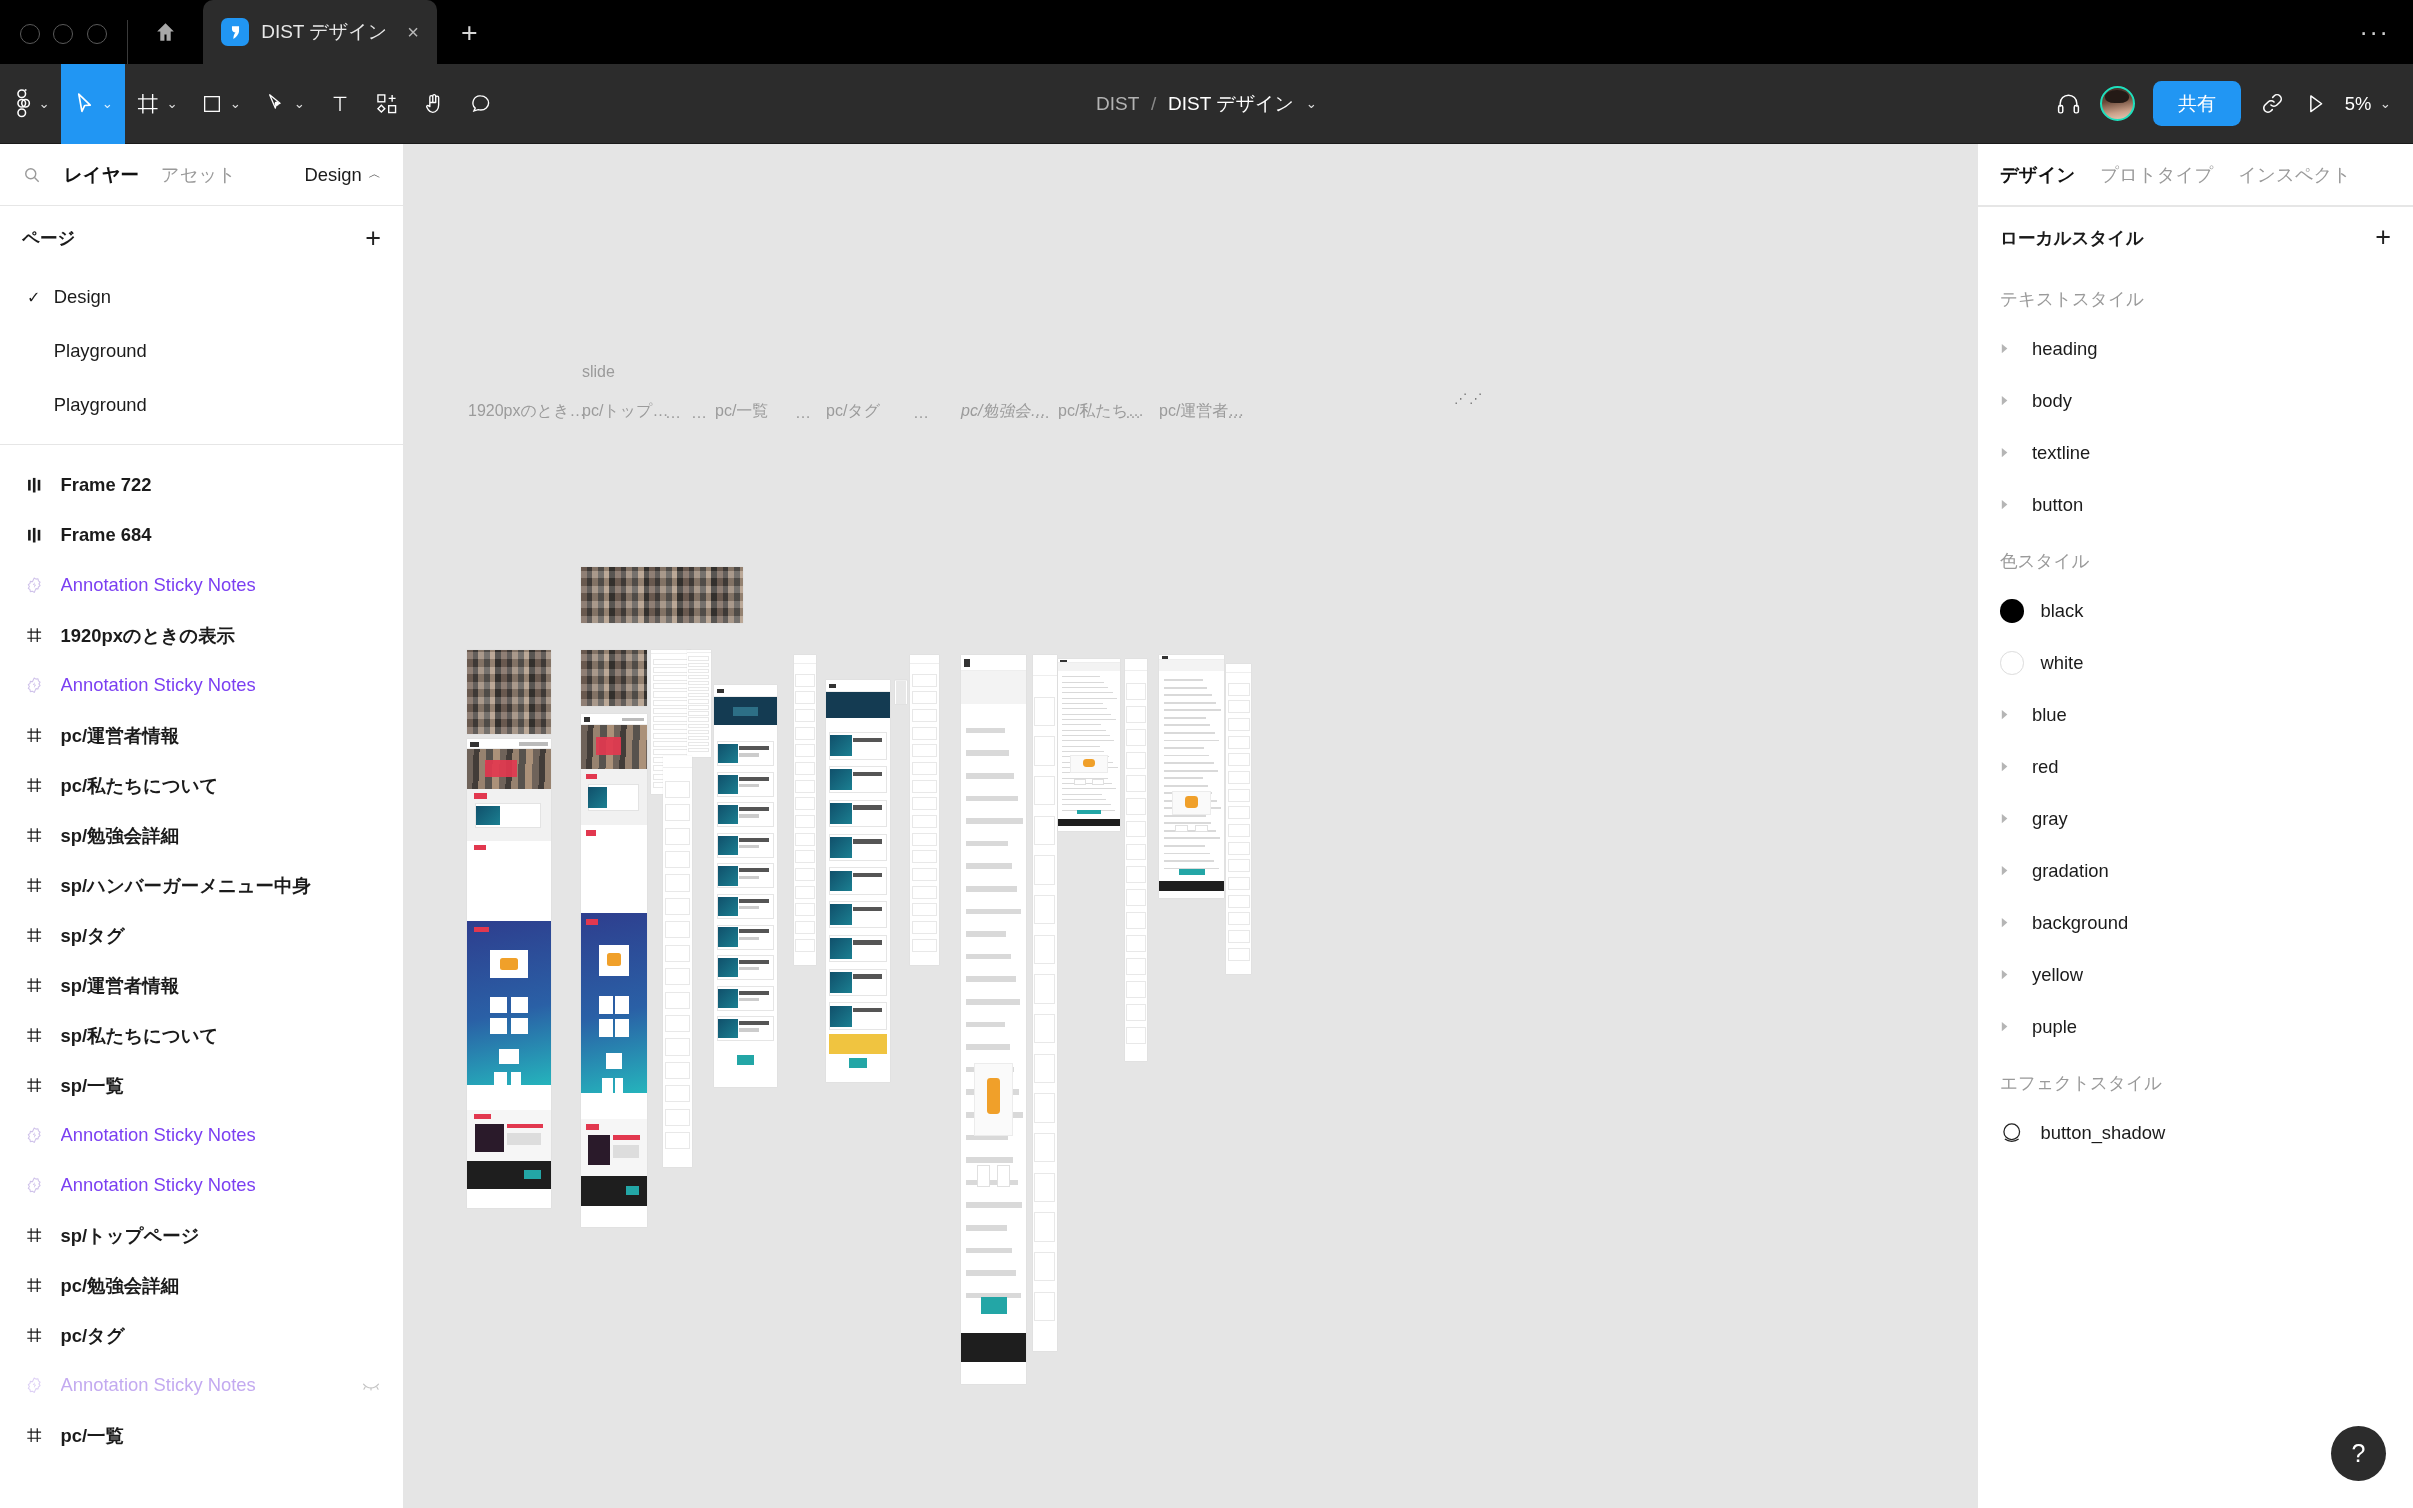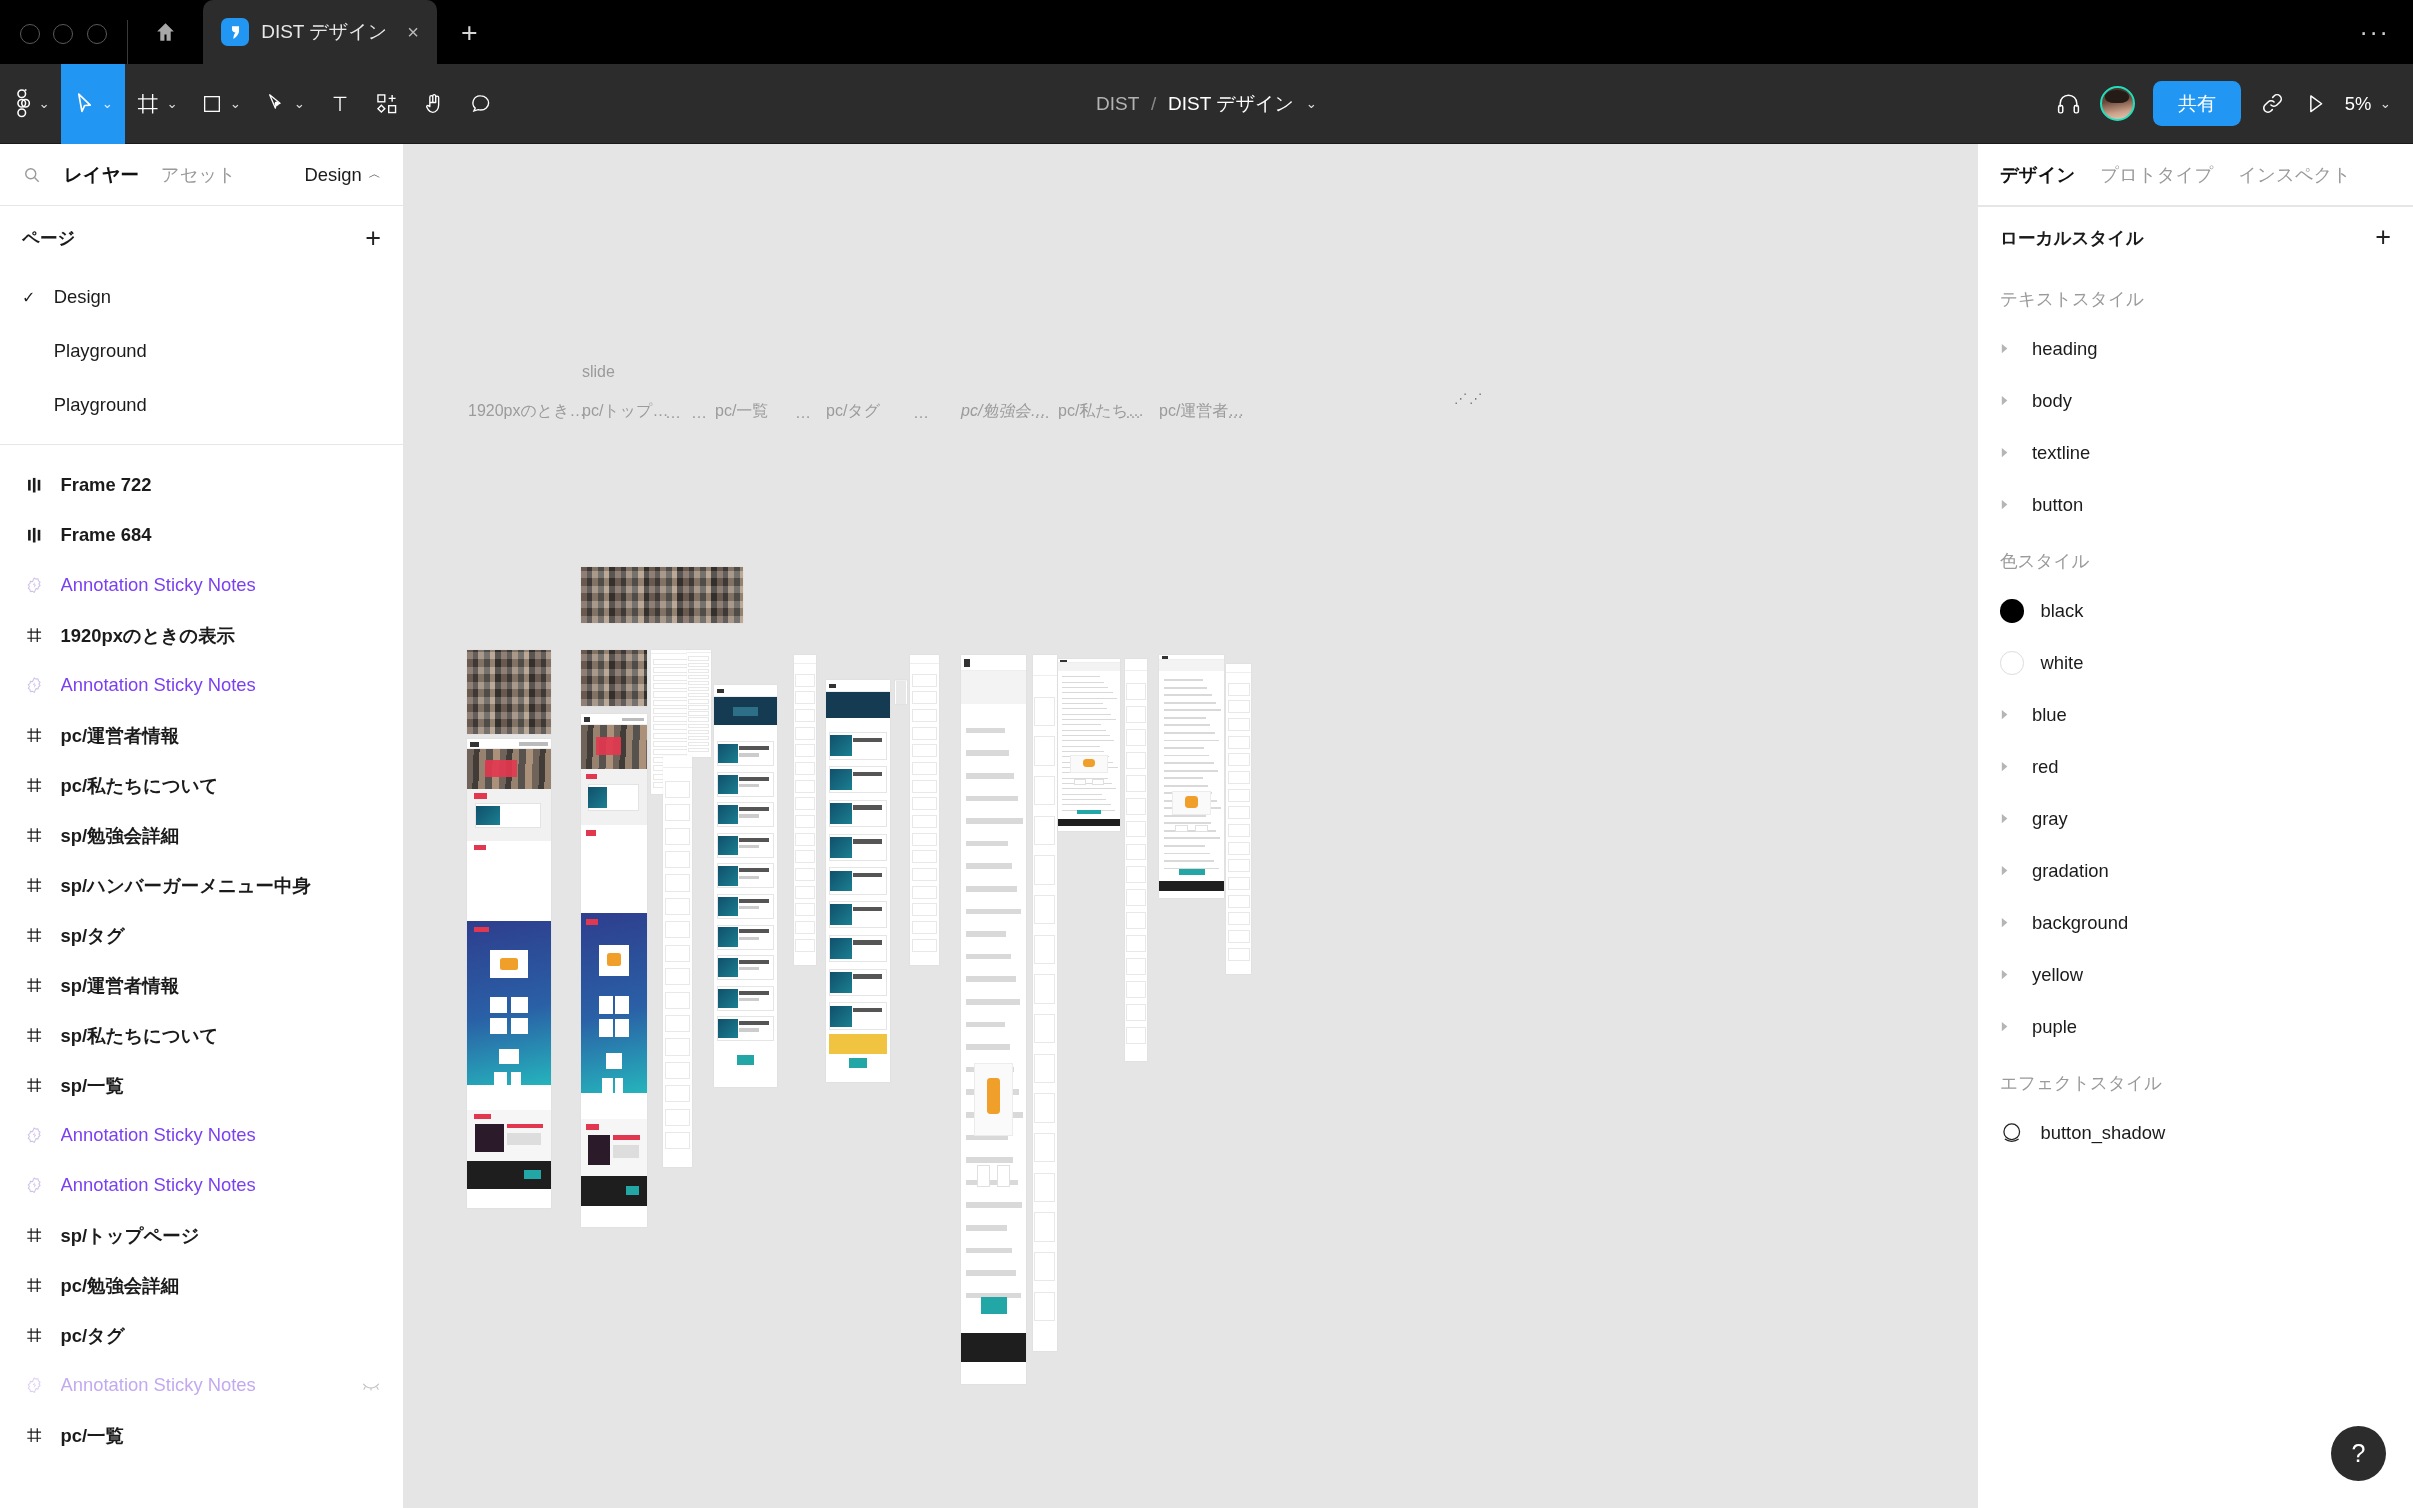--- a/index.html
+++ b/index.html
@@ -68,21 +68,21 @@
     font-family: "Liberation Sans", sans-serif;
   }
   .zoom-ctl { color: #fff; font-size: 18.4px; display: flex; align-items: center; gap: 8.4px; cursor: pointer; }
 
   
   .body-row { flex: 1 1 auto; display: flex; min-height: 0; }
 
   
   .left-panel {
     width: 404px; flex: 0 0 404px; background: #fff; display: flex; flex-direction: column;
-    border-right: 0.8px solid #e5e5e5; min-height: 0;
+    border-right: 0.8px solid #e5e5e5; min-height: 0; text-align: right;
   }
   .lp-tabs {
     height: 62px; display: flex; align-items: center; gap: 22px; padding: 0 22px;
     border-bottom: 0.8px solid #e6e6e6; flex: 0 0 62px;
   }
   .lp-tab { font-size: 18.4px; color: #9a9a9a; cursor: pointer; white-space: nowrap; }
   .lp-tab.active { color: #111; font-weight: bold; }
   .lp-page-select { margin-left: auto; font-size: 18.4px; color: #1b1b1b; display: flex; align-items: center; gap: 6.7px; cursor: pointer; }
   .lp-section-head {
     height: 64px; display: flex; align-items: center; padding: 0 22px; flex: 0 0 64px;

